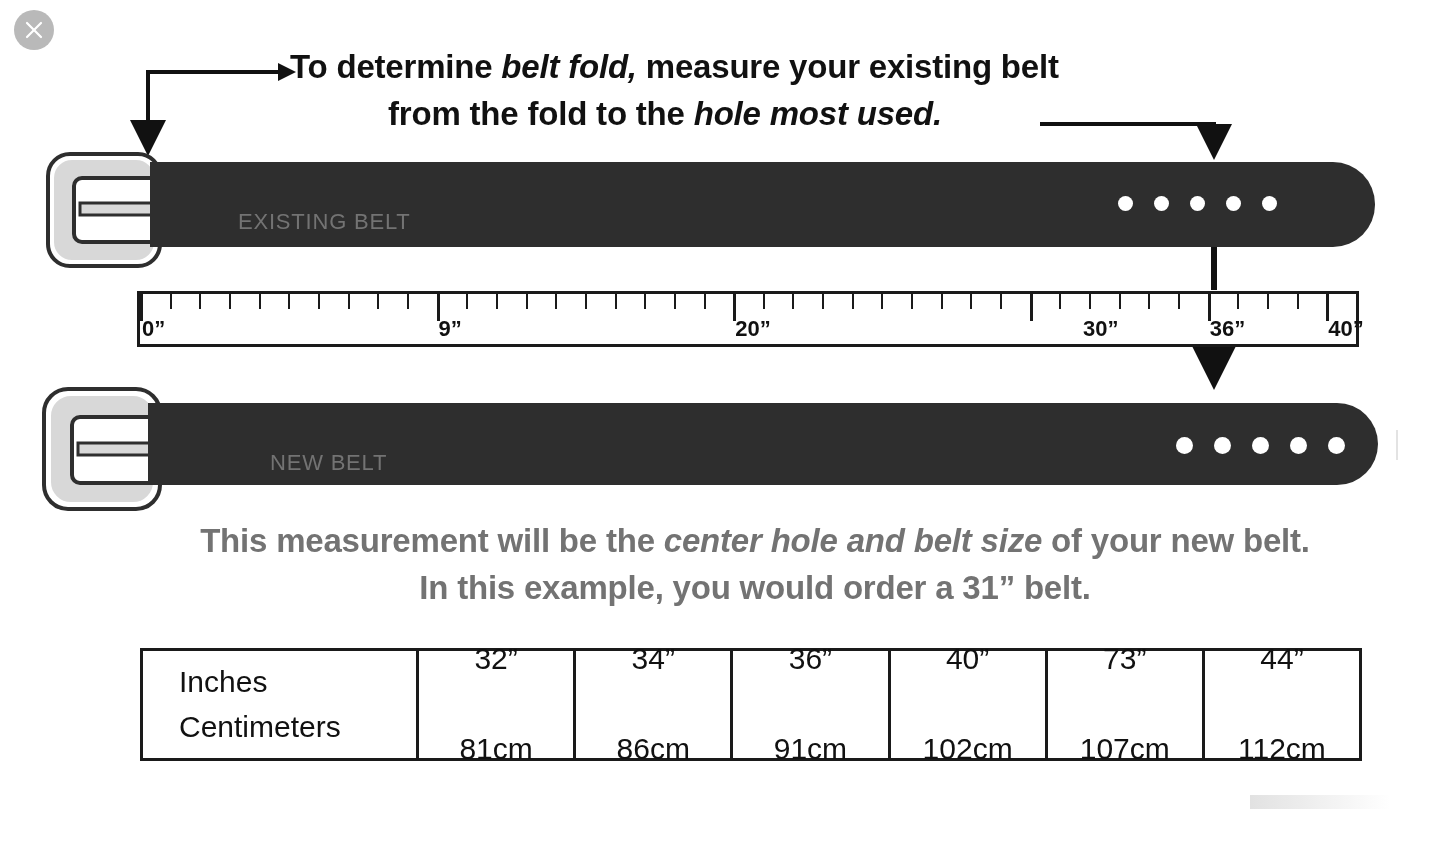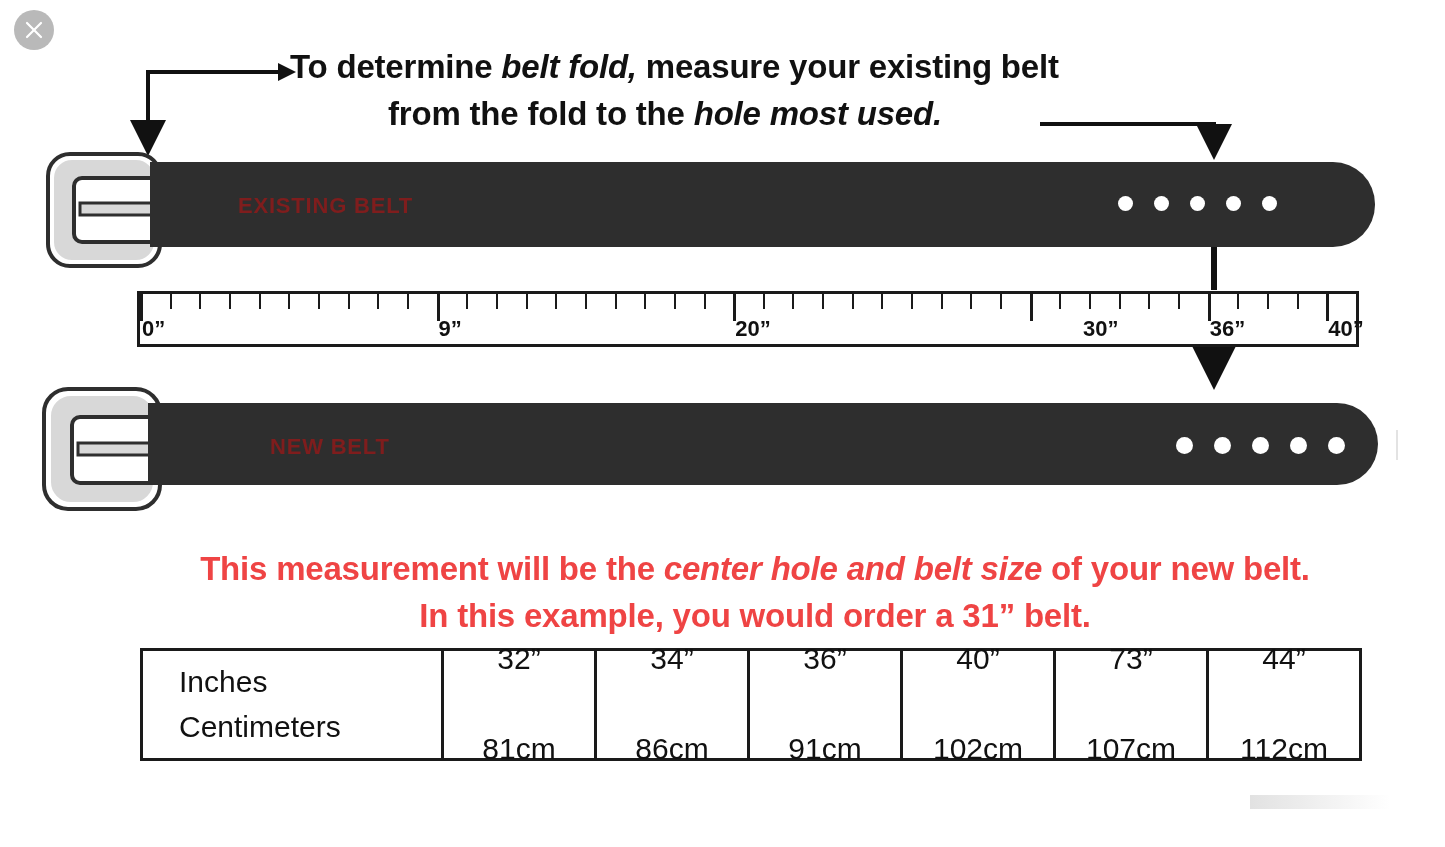--- a/index.html
+++ b/index.html
@@ -90,24 +90,25 @@
   .strap-new {
     left: 110px;
     top: 20px;
     width: 1230px;
     height: 82px;
     border-radius: 0 41px 41px 0;
   }
 
   .belt-label {
     position: absolute;
-    color: #7f1d1d;
-    font-weight: 700;
+    color: #737373;
+    font-weight: 400;
     font-size: 22px;
     letter-spacing: 0.8px;
+    margin-top: 16px;
   }
   .label-existing { left: 198px; top: 45px; }
   .label-new { left: 232px; top: 51px; }
 
   
   .holes { position: absolute; display: flex; gap: 21px; }
   .holes-existing { left: 1078px; top: 48px; }
   .holes-new { left: 1138px; top: 54px; }
   .hole {
     width: 15px; height: 15px;
@@ -148,26 +149,26 @@
     font-size: 22px;
     font-weight: 600;
     color: #111;
     transform: translateX(-2px);
   }
 
   
   .bottom-text {
     position: absolute;
     left: 120px;
-    top: 546px;
+    top: 518px;
     width: 1270px;
     text-align: center;
     font-size: 33px;
     line-height: 1.42;
-    color: #ef4444;
+    color: #737373;
     font-weight: 600;
     letter-spacing: -0.2px;
   }
   .bottom-text .em { font-style: italic; font-weight: 800; }
 
   
   .size-table {
     position: absolute;
     left: 140px;
     top: 648px;
@@ -180,21 +181,21 @@
   }
   .st-col {
     border-right: 3px solid #1a1a1a;
     display: flex;
     flex-direction: column;
     justify-content: center;
     box-sizing: border-box;
   }
   .st-col:last-child { border-right: none; }
   .st-col.head {
-    width: 301px;
+    width: 276px;
     padding-left: 36px;
     align-items: flex-start;
   }
   .st-col.val {
     flex: 1;
     align-items: center;
     gap: 45px;
   }
   .st-cell {
     font-size: 30px;

